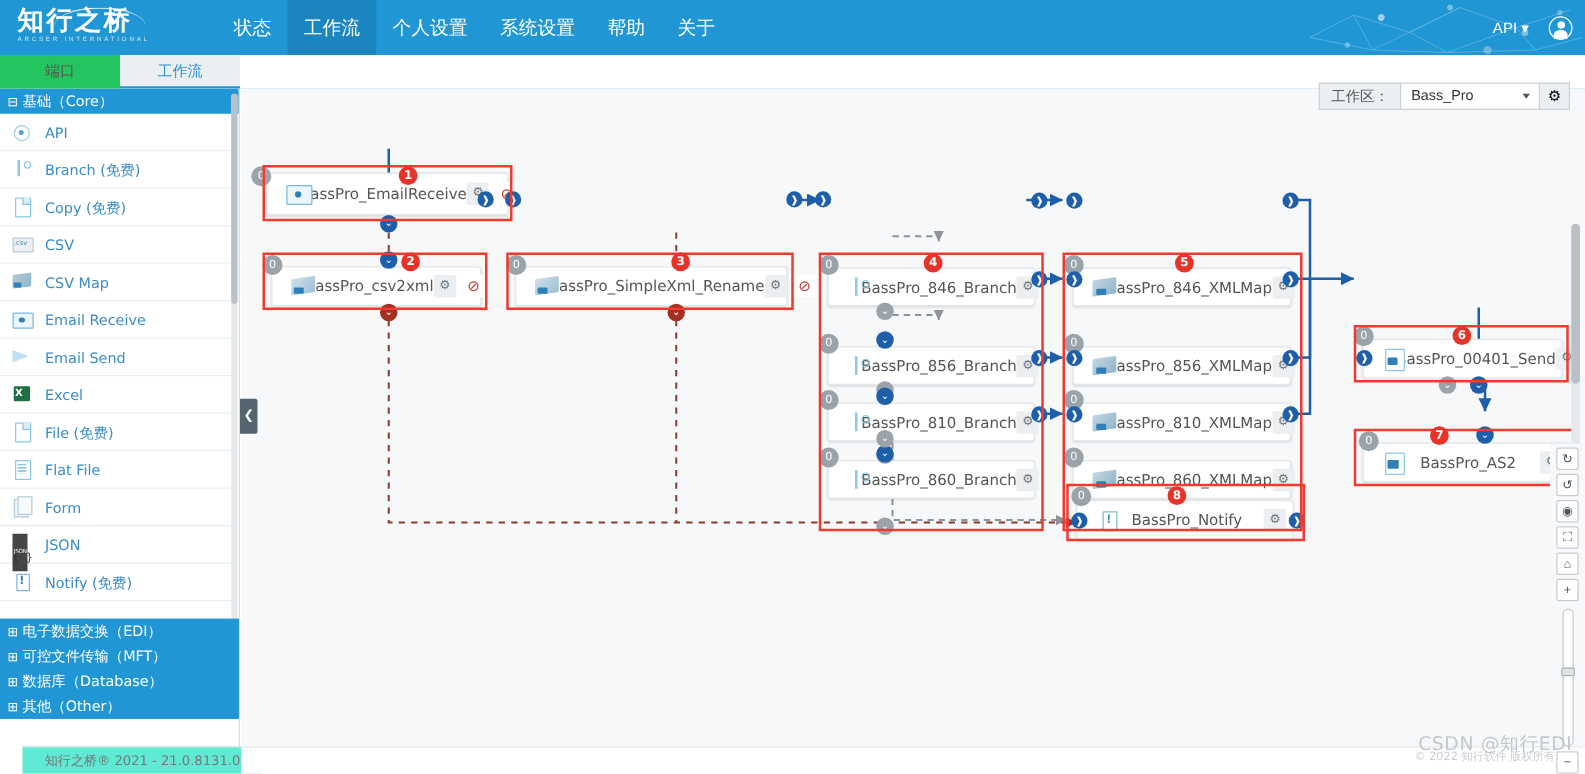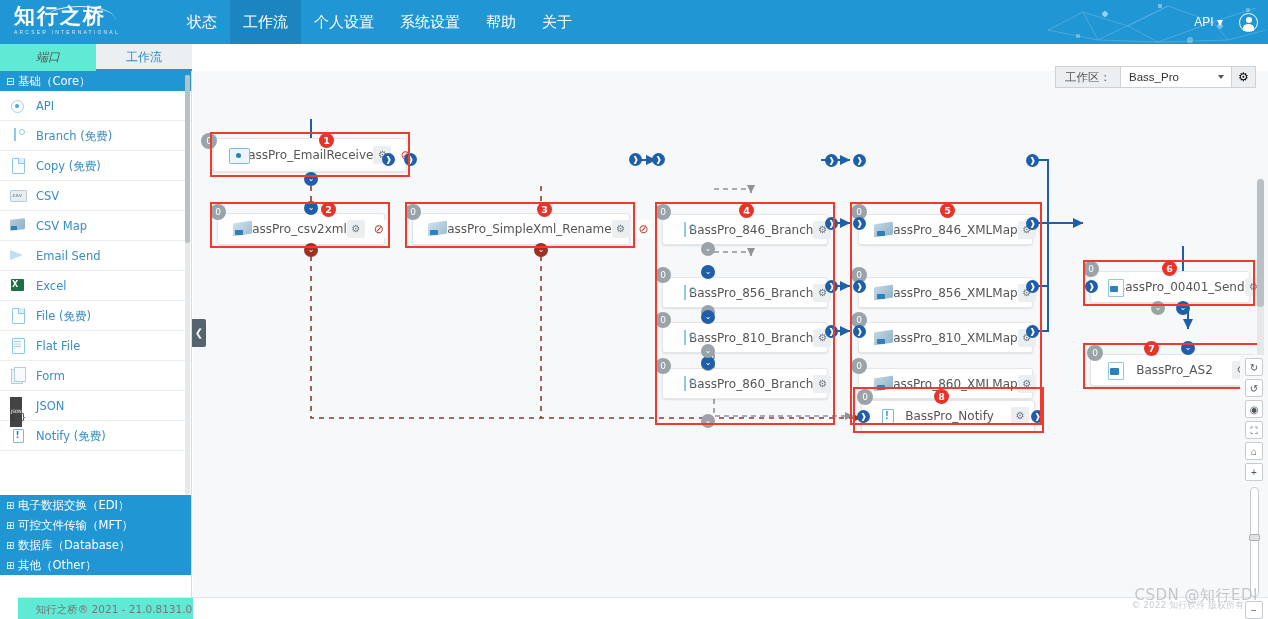--- a/index.html
+++ b/index.html
@@ -71,21 +71,21 @@
   
   #tabstrip {
     position:absolute; left:0; top:44px; width:1268px; height:27px;
     background:#eceff1; border-bottom:2px solid #2196d4;
   }
   #tabstrip .tab {
     float:left; width:96px; height:27px; line-height:27px; text-align:center;
     font-size:12px; color:#2d8fc9; cursor:pointer;
     font-family:"DejaVu Sans", sans-serif;
   }
-  #tabstrip .tab.active { background:#5eead4; color:#555;font-style:italic; }
+  #tabstrip .tab.active { background:#22c55e; color:#555; }
   #tabstrip .restarea { position:absolute; left:192px; top:0; right:0; height:27px; background:#fff; }
 
   
   #sidebar {
     position:absolute; left:0; top:71px; width:192px; height:526px;
     background:#ffffff; overflow:hidden;
     border-right:1px solid #d9dde1;
   }
   .grp-head {
     height:20px; line-height:20px; padding-left:6px;
@@ -341,20 +341,21 @@
 <div id="sidebar">
   <div class="grp-head">
     <span class="pm">⊟</span><span>基础（Core）</span>
   </div>
 
   <div class="sb-item"><span class="ic ic-api"></span><span>API</span></div>
   <div class="sb-item"><span class="ic ic-branch"></span><span>Branch (免费)</span></div>
   <div class="sb-item"><span class="ic ic-doc"></span><span>Copy (免费)</span></div>
   <div class="sb-item"><span class="ic ic-csv"></span><span>CSV</span></div>
   <div class="sb-item"><span class="ic ic-csvmap"></span><span>CSV Map</span></div>
+  <div class="sb-item"><span class="ic ic-emailrcv"></span><span>Email Receive</span></div>
   <div class="sb-item"><span class="ic ic-emailsnd"></span><span>Email Send</span></div>
   <div class="sb-item"><span class="ic ic-excel"></span><span>Excel</span></div>
   <div class="sb-item"><span class="ic ic-doc"></span><span>File (免费)</span></div>
   <div class="sb-item"><span class="ic ic-flat"></span><span>Flat File</span></div>
   <div class="sb-item"><span class="ic ic-form"></span><span>Form</span></div>
   <div class="sb-item"><span class="ic ic-json"></span><span>JSON</span></div>
   <div class="sb-item"><span class="ic ic-notify"></span><span>Notify (免费)</span></div>
 
   <div id="sb-scroll"></div>
 

